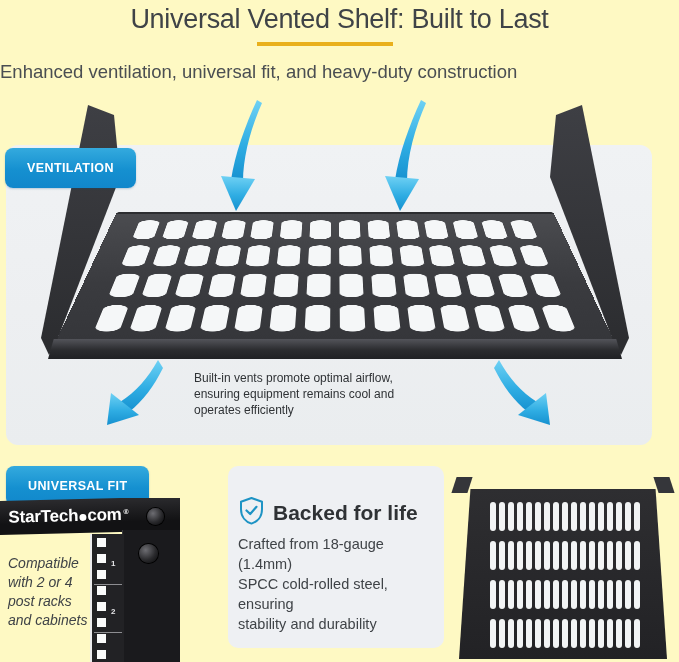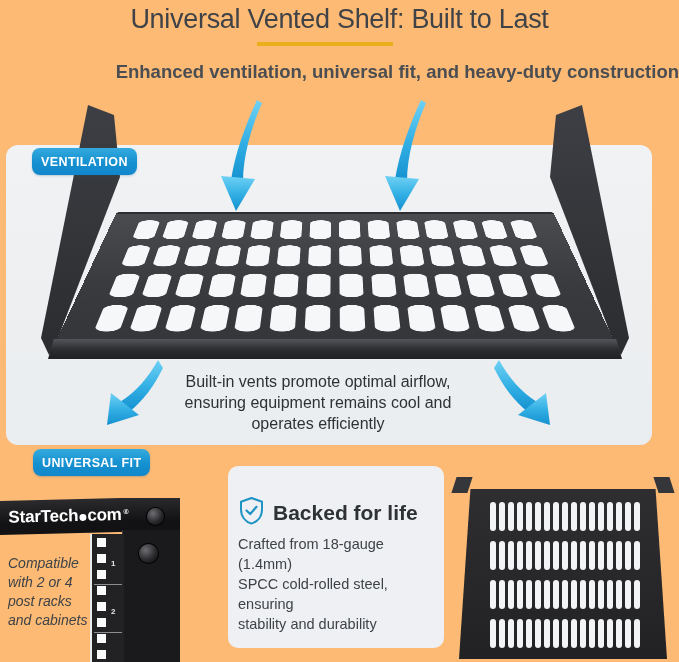--- a/index.html
+++ b/index.html
@@ -1,35 +1,35 @@
 <!DOCTYPE html>
 <html><head>
 <meta charset="utf-8">
 <style>
   html,body{margin:0;padding:0;background:#ffffff;font-family:"Liberation Sans",sans-serif;}
-  #page{position:relative;width:679px;height:662px;background:#fdba74;overflow:hidden;}
+  #page{position:relative;width:679px;height:662px;background:#fef9c3;overflow:hidden;}
 
   
   .title{position:absolute;top:4px;left:0;width:679px;text-align:center;
          font-size:27px;font-weight:300;color:#3f4347;letter-spacing:-0.3px;}
   .accent-bar{position:absolute;top:42px;left:257px;width:136px;height:4px;background:#e9b01c;}
-  .subtitle{position:absolute;top:61px;left:0;width:679px;text-align:right;
-            font-size:18.5px;font-weight:700;color:#4a4e52;}
+  .subtitle{position:absolute;top:61px;left:0;width:679px;text-align:left;
+            font-size:18.5px;font-weight:400;color:#4a4e52;}
 
   
   .main-panel{position:absolute;left:6px;top:145px;width:646px;height:300px;border-radius:12px;
               background:linear-gradient(180deg,#f0f2f4 0%,#edeff1 55%,#eaedef 100%);}
 
   
-  .badge{position:absolute;height:27px;display:flex;align-items:center;justify-content:center;
-         padding:0 9px;border-radius:8px;color:#fff;font-size:12.5px;font-weight:bold;
+  .badge{position:absolute;height:40px;display:flex;align-items:center;justify-content:center;
+         padding:0 22px;border-radius:8px;color:#fff;font-size:12.5px;font-weight:bold;
          letter-spacing:.4px;background:linear-gradient(180deg,#34aade 0%,#1590d0 55%,#1187cb 100%);
-         box-shadow:0 1px 2px rgba(20,90,140,.25);white-space:nowrap;margin-left:27px;}
+         box-shadow:0 1px 2px rgba(20,90,140,.25);white-space:nowrap;}
   .badge-ventilation{left:5px;top:148px;}
-  .badge-unifit{left:6px;top:449px;text-align:center;}
+  .badge-unifit{left:6px;top:466px;text-align:center;}
   .badge-durable{left:225px;top:466px;width:99px;}
 
   
   .shelf-stage{position:absolute;left:20px;top:103px;width:630px;height:272px;}
   .deck{position:absolute;left:35px;top:-190px;width:560px;height:430px;
         transform:perspective(1400px) rotateX(67deg);transform-origin:50% 100%;
         background:linear-gradient(180deg,#4b4c50 0%,#3a3b3f 60%,#35363a 100%);
         border-top:8px solid #2d2e31;border-radius:6px;box-sizing:border-box;
         padding:26px 34px 30px 34px;display:flex;flex-direction:column;justify-content:space-between;}
   .deck-row{display:flex;justify-content:space-between;}
@@ -41,22 +41,22 @@
              box-shadow:0 9px 14px -6px rgba(40,45,55,.35);}
 
   
   .arrow{position:absolute;pointer-events:none;}
   .arrow-top-1{left:217px;top:100px;}
   .arrow-top-2{left:381px;top:100px;}
   .arrow-bl{left:102px;top:360px;}
   .arrow-br{left:493px;top:360px;transform:scaleX(-1);}
 
   
-  .caption{position:absolute;left:168px;top:371px;width:300px;text-align:center;
-           font-size:16px;font-weight:500;color:#2f3235;line-height:1.32;white-space:pre-line;}
+  .caption{position:absolute;left:194px;top:371px;width:300px;text-align:left;
+           font-size:12px;font-weight:500;color:#2f3235;line-height:1.32;white-space:pre-line;}
 
   
   .rack-photo{position:absolute;left:0;top:498px;width:180px;height:164px;overflow:hidden;}
   .rack-bar{position:absolute;left:-2px;top:3px;width:184px;height:34px;
             background:linear-gradient(180deg,#2b2b2e,#121214 70%);
             transform:rotate(-1.4deg);transform-origin:left top;
             display:flex;align-items:center;padding-left:10px;box-sizing:border-box;}
   .logo{color:#fff;font-size:17px;font-weight:bold;letter-spacing:-0.2px;display:flex;align-items:baseline;}
   .logo-dot{display:inline-block;width:7px;height:7px;border-radius:50%;background:#fff;
             margin:0 1px -1px 1px;}

